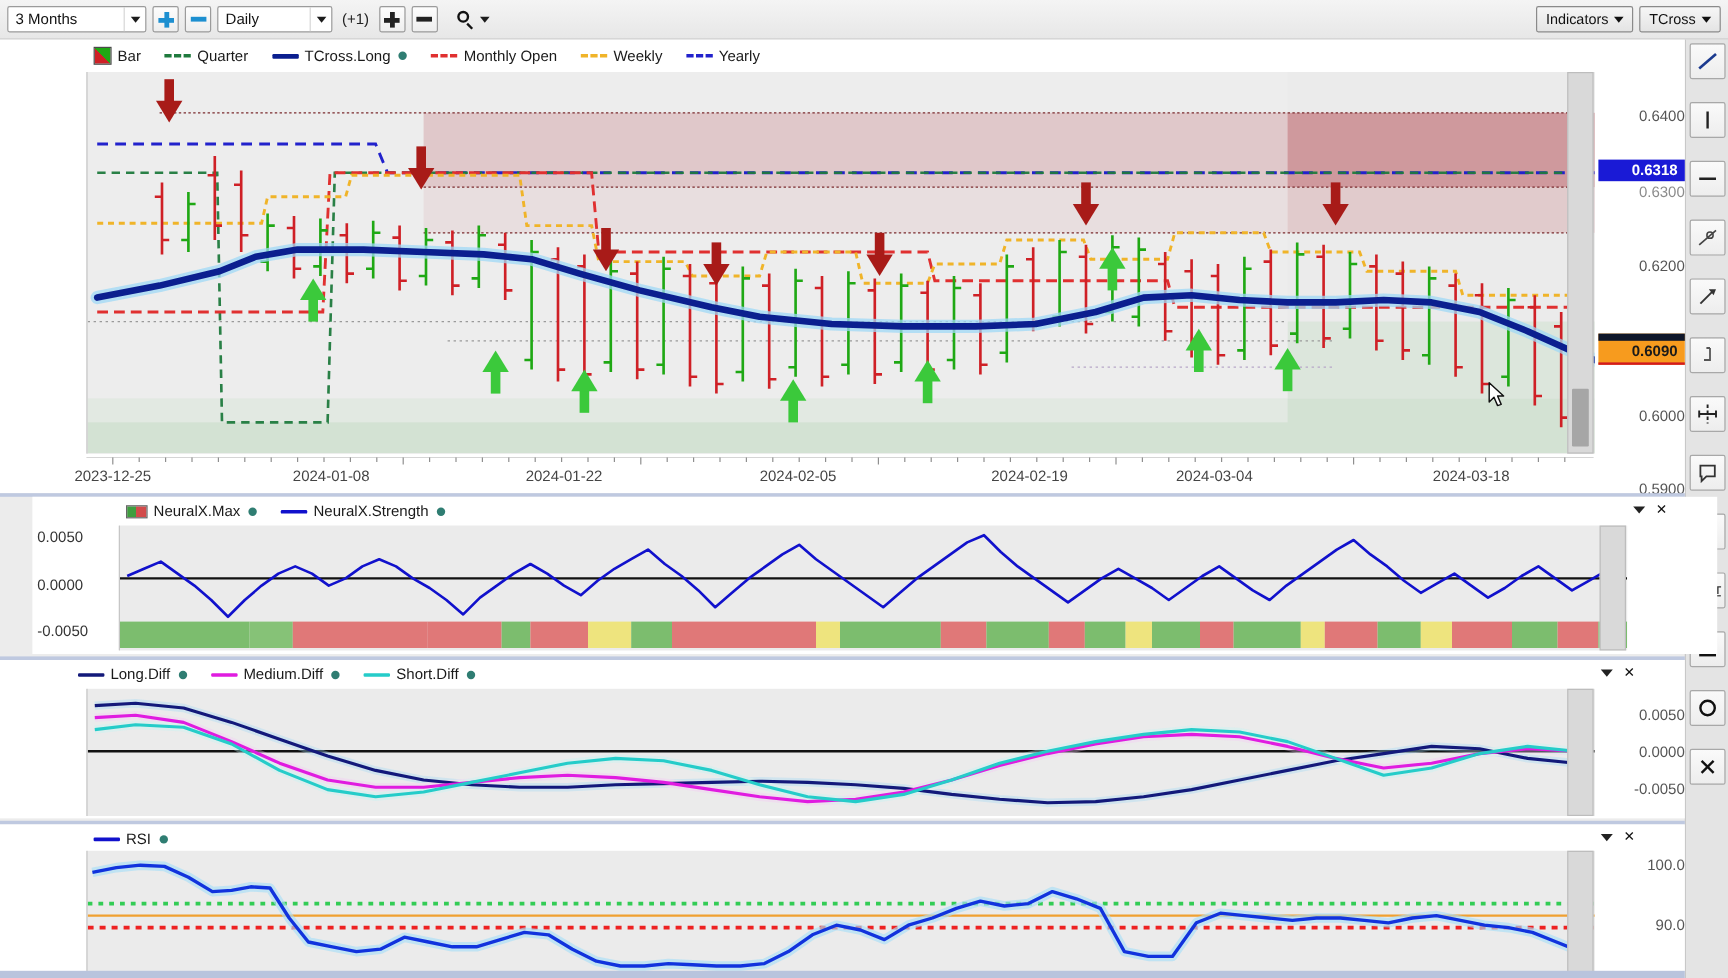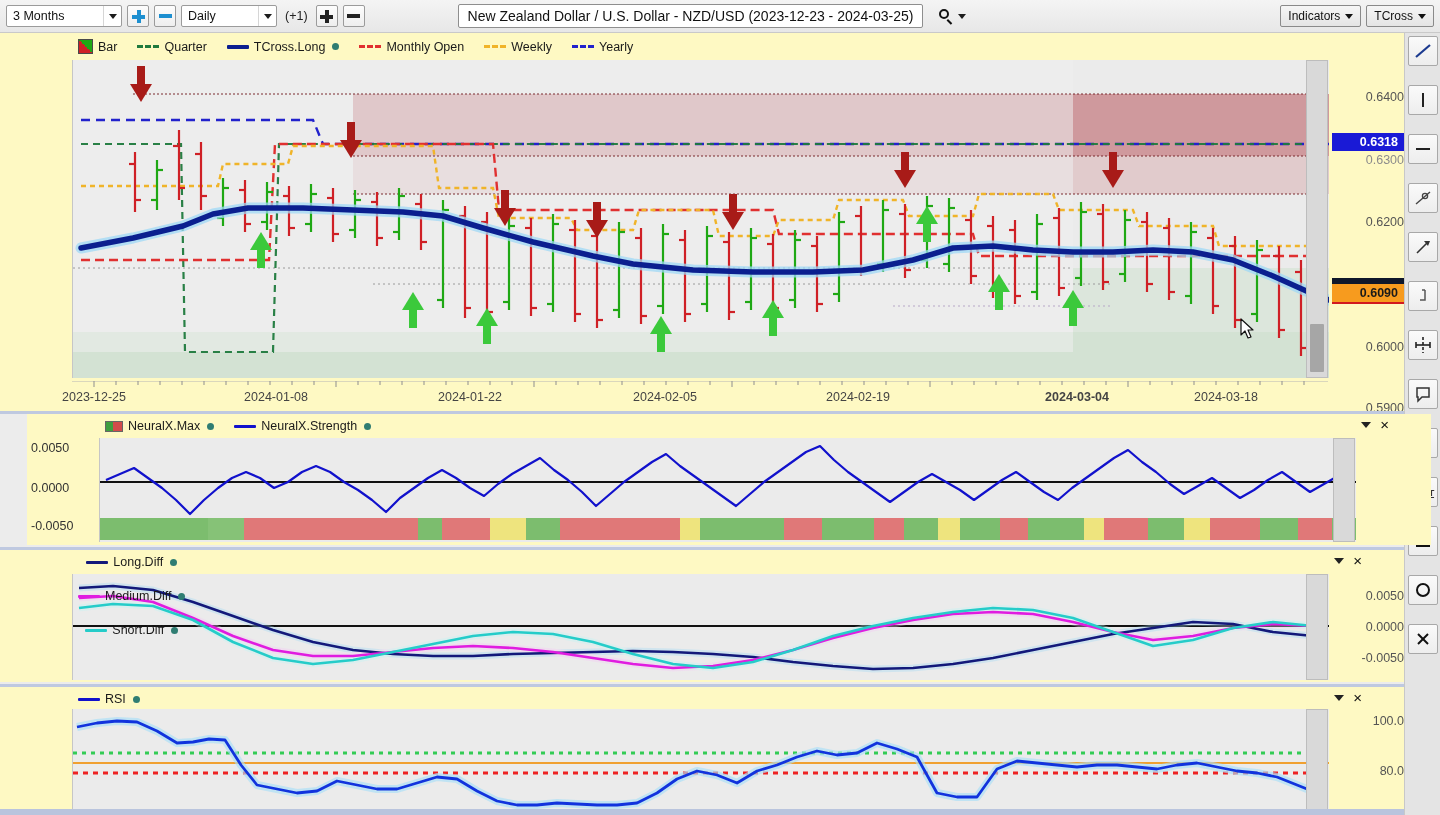--- a/index.html
+++ b/index.html
@@ -68,21 +68,21 @@
     display:flex;flex-direction:column;align-items:center;padding-top:3px;gap:19px;box-sizing:border-box;
   }
   .tool{
     width:30px;height:30px;border:1px solid #a8a8a8;background:linear-gradient(#fafafa,#ededed);
     border-radius:2px;display:flex;align-items:center;justify-content:center;box-sizing:border-box;
   }
   .tool svg{display:block;}
   .tool .txtico{font-size:9.5px;font-weight:bold;letter-spacing:-.3px;color:#333;text-decoration:underline;}
 
   
-  .panel{position:absolute;left:0;background:#fef9c3;}
+  .panel{position:absolute;left:0;background:#ffffff;}
   .panel .plot{position:absolute;background:#ebebeb;overflow:hidden;}
   .legend{position:absolute;display:flex;align-items:center;gap:20px;font-size:12.5px;color:#1a1a1a;z-index:6;}
   .lg{display:flex;align-items:center;gap:5px;white-space:nowrap;}
   .swatch{display:block;}
   .sw-line{width:22px;height:4px;border-radius:1px;}
   .sw-dash{width:22px;height:0;border-top:3px dashed;}
   .sw-bar{width:13px;height:13px;background:linear-gradient(45deg,#cf2026 50%,#1fa814 50%);border:1px solid #4a4a4a;}
   .sw-heat{width:16px;height:9px;background:linear-gradient(90deg,#3f9e3f 0 45%,#d24b4b 45% 100%);border:1px solid #666;}
   .dotmark{width:7px;height:7px;border-radius:50%;background:#2f7d72;display:inline-block;margin-left:2px;}
   .panelctl{position:absolute;right:42px;display:flex;align-items:center;gap:9px;z-index:7;}
@@ -136,23 +136,20 @@
         </span>
     </div>
     <span class="plusone">(+1)</span>
     <div class="sqbtn">
         <span class="plus dk"></span>
       </div>
     <div class="sqbtn">
         <span class="minus dk"></span>
       </div>
 
-    <div class="titlebox">
-      <span>New Zealand Dollar / U.S. Dollar - NZD/USD (2023-12-23 - 2024-03-25)</span>
-    </div>
 
     <div class="searchwrap">
       <span class="magnifier"></span>
       <span class="caret"></span>
     </div>
 
     <div class="rightbtns">
       <div class="mbtn">
         <span>Indicators</span>
         <span class="caret-sm"></span>
@@ -719,21 +716,21 @@
             <line x1="1260" y1="0" x2="1260" y2="4"></line>
           <line x1="1282" y1="0" x2="1282" y2="4"></line>
             <line x1="1304" y1="0" x2="1304" y2="4"></line>
         </g>
       </svg>
       <span class="xtick" style="left:94px;top:9px;">2023-12-25</span>
       <span class="xtick" style="left:276px;top:9px;">2024-01-08</span>
       <span class="xtick" style="left:470px;top:9px;">2024-01-22</span>
       <span class="xtick" style="left:665px;top:9px;">2024-02-05</span>
       <span class="xtick" style="left:858px;top:9px;">2024-02-19</span>
-      <span class="xtick" style="left:1077px;top:9px;font-weight:bold;">2024-03-04</span>
+      <span class="xtick" style="left:1012px;top:9px;">2024-03-04</span>
       <span class="xtick" style="left:1226px;top:9px;">2024-03-18</span>
     </div>
   </div>
 
   <div class="divider" style="top:411px;"></div>
 
   <div class="panel" style="top:414px;width:1404px;height:131px;margin-left:27px;">
     <div class="legend" style="left:78px;top:5px;">
       <div class="lg">
         <span class="swatch sw-heat"></span>
@@ -802,21 +799,21 @@
                  L1028,12 L1042,24 L1056,34 L1070,46 L1084,56 L1098,48 L1112,40 L1126,50 L1140,60 L1154,52 L1168,42
                  L1182,34 L1196,44 L1210,54 L1224,46 L1238,38 L1250,44" fill="none" stroke="#1111cc" stroke-width="2.2" stroke-linejoin="round"></path>
       </svg>
     </div>
     <div class="scrollv" style="left:1306px;top:24px;width:22px;height:104px;"></div>
   </div>
 
   <div class="divider" style="top:547px;"></div>
 
   <div class="panel" style="top:550px;width:1404px;height:132px;">
-    <div class="legend" style="left:78px;top:5px;flex-direction:column;">
+    <div class="legend" style="left:65px;top:5px;">
       <div class="lg">
         <span class="swatch sw-line" style="background:#13197a;height:3px;"></span>
         <span>Long.Diff</span>
         <span class="dotmark"></span>
       </div>
       <div class="lg">
         <span class="swatch sw-line" style="background:#e01ce0;height:3px;"></span>
         <span>Medium.Diff</span>
         <span class="dotmark"></span>
       </div>
@@ -907,21 +904,21 @@
                  L724,48 L744,42 L764,46 L784,44 L804,34 L824,40 L844,48 L864,84 L884,88 L904,88 L924,60 L944,52
                  L964,54 L984,56 L1004,58 L1024,56 L1044,56 L1064,58 L1084,60 L1104,56 L1124,54 L1144,58 L1164,62
                  L1184,64 L1204,68 L1224,76 L1244,84 L1252,88" fill="none" stroke="#1133dd" stroke-width="2.8" stroke-linejoin="round"></path>
       </svg>
     </div>
 
     <div class="scrollv" style="left:1306px;top:22px;width:22px;height:106px;"></div>
 
     <div class="axisR" style="left:1330px;top:22px;width:74px;height:110px;">
       <span class="ylab" style="top:12px;margin-left:35px;">100.0</span>
-      <span class="ylab" style="top:62px;">80.0</span>
+      <span class="ylab" style="top:62px;">90.0</span>
 
     </div>
   </div>
 
   <div class="bottombar"></div>
 
   <div class="cursor" style="left:1240px;top:318px;">
     <svg width="15" height="21" viewBox="0 0 15 21">
       <path d="M1,1 L1,17 L5,13 L8,20 L11,19 L8,12 L13,12 Z" fill="#fff" stroke="#111" stroke-width="1.2" stroke-linejoin="round"></path>
     </svg>

